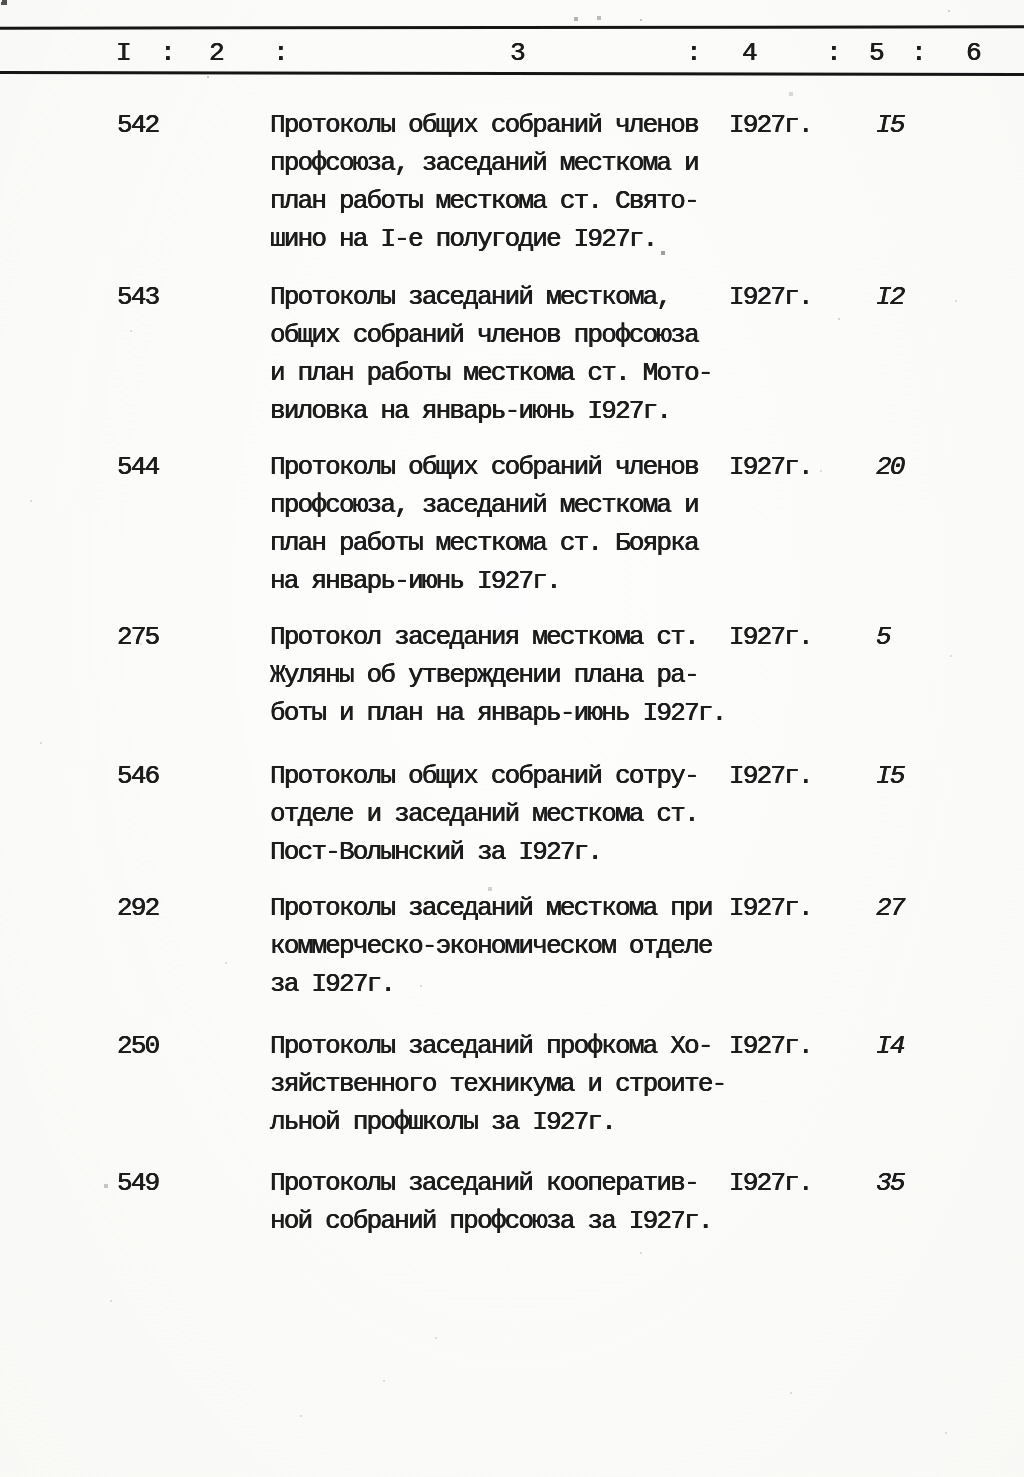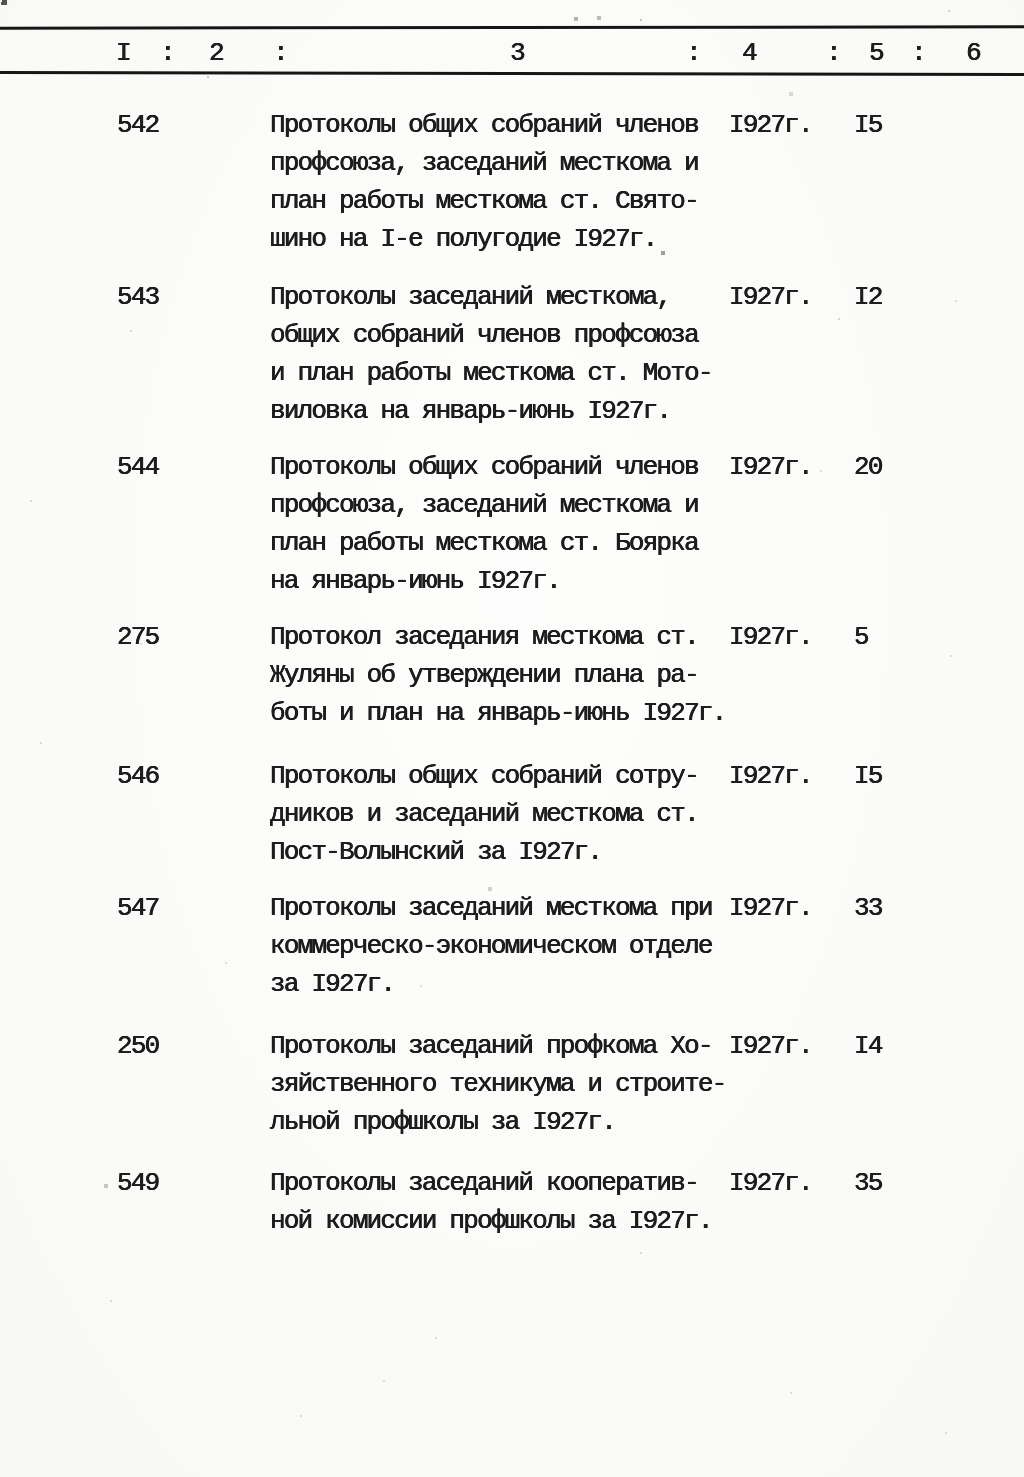--- a/index.html
+++ b/index.html
@@ -49,21 +49,21 @@
   }
   .entry {
     position: absolute;
     left: 0;
     width: 1024px;
     height: 0;
   }
   .entry .num    { position: absolute; left: 117px; top: 0; white-space: pre; }
   .entry .desc   { position: absolute; left: 270px; top: 0; width: 470px; white-space: pre; }
   .entry .date   { position: absolute; left: 729px; top: 0; white-space: pre; font-family: Liberation Mono, monospace; }
-  .entry .sheets { position: absolute; left: 854px; top: 0; white-space: pre; }
+  .entry .sheets { position: absolute; left: 876px; top: 0; white-space: pre; font-style: italic; }
 
   
   .speck {
     position: absolute;
     top: 0; left: 0;
     width: 2px; height: 2px;
     background: transparent;
     box-shadow:
       3px 1px 0 2px rgba(40,40,40,0.8),
       575px 18px 0 1px rgba(90,90,90,0.45),
@@ -152,45 +152,45 @@
     <div class="typewriter desc">Протокол заседания месткома ст.
 Жуляны об утверждении плана ра-
 боты и план на январь-июнь I927г.</div>
     <span class="typewriter date">I927г.</span>
     <span class="typewriter sheets">5</span>
   </section>
 
   <section class="entry" style="top:757px">
     <span class="typewriter num">546</span>
     <div class="typewriter desc">Протоколы общих собраний сотру-
-дников и заседаний месткома ст.
+отделе и заседаний месткома ст.
 Пост-Волынский за I927г.</div>
     <span class="typewriter date">I927г.</span>
     <span class="typewriter sheets">I5</span>
   </section>
 
   <section class="entry" style="top:889px">
-    <span class="typewriter num">547</span>
+    <span class="typewriter num">292</span>
     <div class="typewriter desc">Протоколы заседаний месткома при
 коммерческо-экономическом отделе
 за I927г.</div>
     <span class="typewriter date">I927г.</span>
-    <span class="typewriter sheets">33</span>
+    <span class="typewriter sheets">27</span>
   </section>
 
   <section class="entry" style="top:1027px">
     <span class="typewriter num">250</span>
     <div class="typewriter desc">Протоколы заседаний профкома Хо-
 зяйственного техникума и строите-
 льной профшколы за I927г.</div>
     <span class="typewriter date">I927г.</span>
     <span class="typewriter sheets">I4</span>
   </section>
 
   <section class="entry" style="top:1164px">
     <span class="typewriter num">549</span>
     <div class="typewriter desc">Протоколы заседаний кооператив-
-ной комиссии профшколы за I927г.</div>
+ной собраний профсоюза за I927г.</div>
     <span class="typewriter date">I927г.</span>
     <span class="typewriter sheets">35</span>
   </section>
 
 </div>
 
 </body></html>

